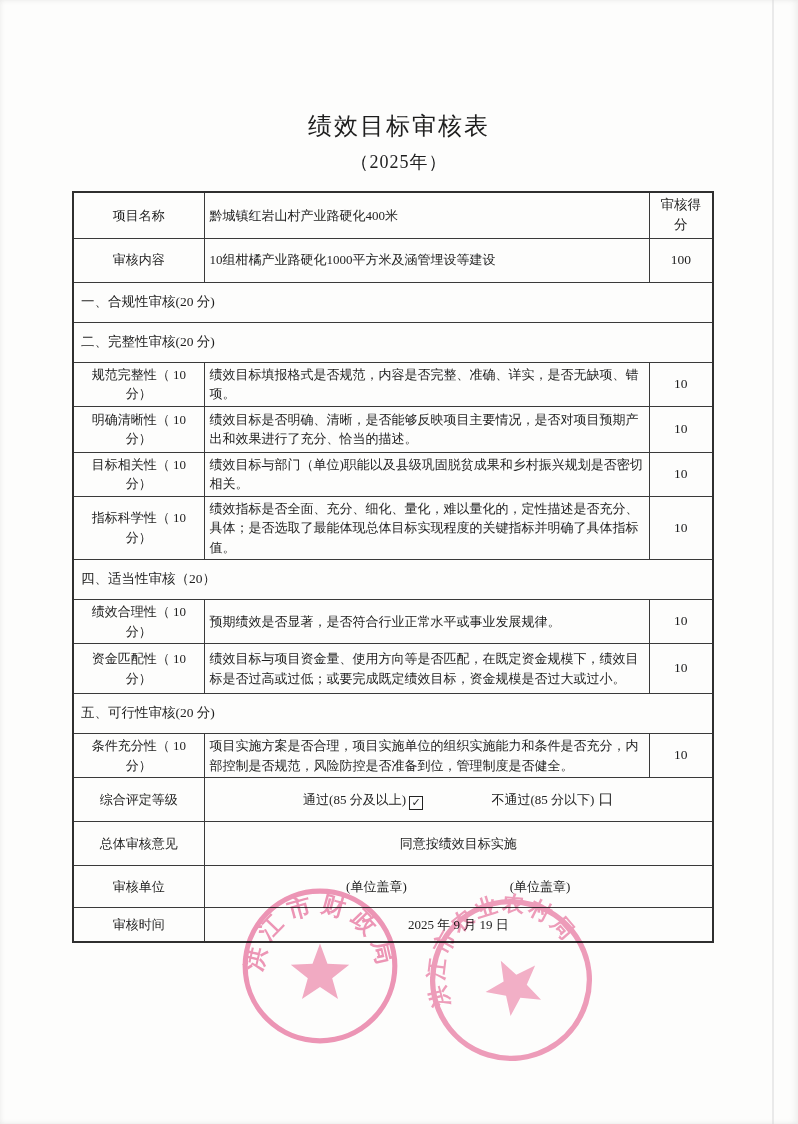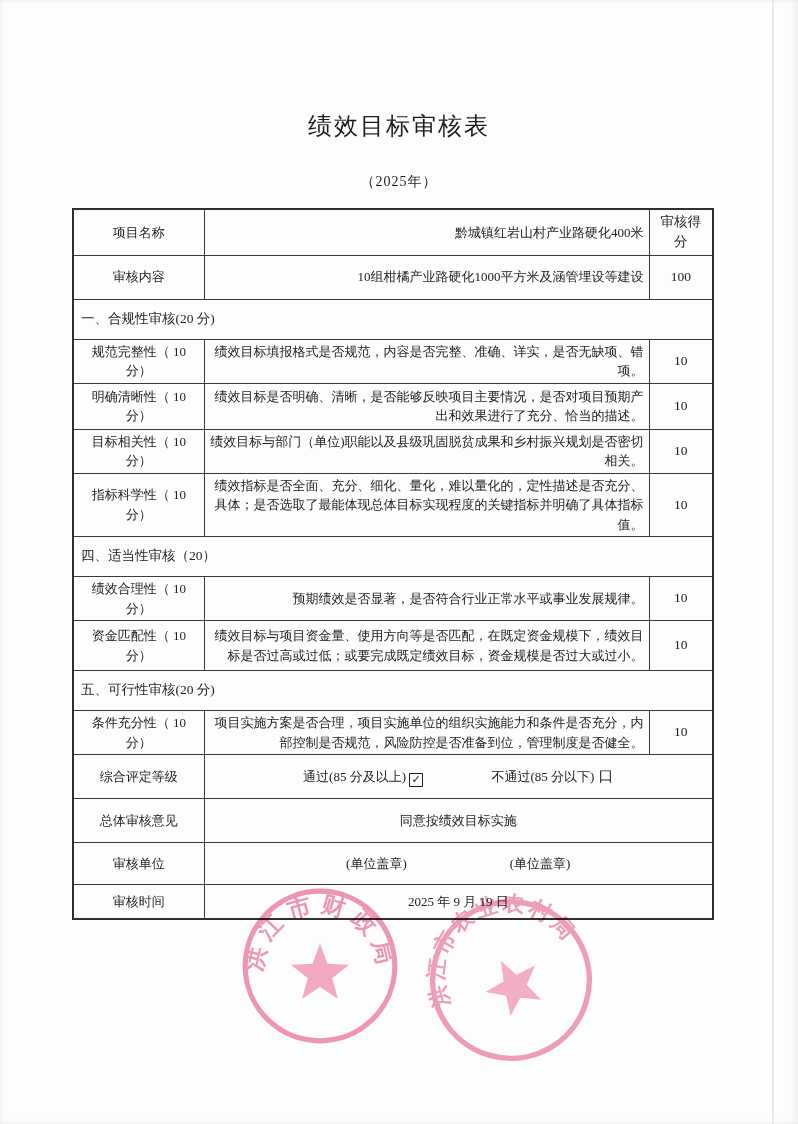--- a/index.html
+++ b/index.html
@@ -3,28 +3,28 @@
 <meta charset="utf-8">
 <style>
   html,body{margin:0;padding:0;background:#e9e9e9;}
   .page{
     position:relative;width:798px;height:1124px;background:#fdfdfc;
     font-family:"Liberation Serif","DejaVu Serif",serif;color:#1d1d1d;
     overflow:hidden;box-shadow:inset -3px 0 6px rgba(0,0,0,.06), inset 2px 0 4px rgba(0,0,0,.04);
   }
   .scan-edge{position:absolute;right:24px;top:0;width:2px;height:100%;background:#d8d8d8;opacity:.5;}
   .title{margin:0;padding-top:110px;text-align:center;font-size:24px;font-weight:normal;letter-spacing:2px;}
-  .subtitle{margin-top:31px;text-align:center;font-size:14px;letter-spacing:1px;}
+  .subtitle{margin-top:8px;text-align:center;font-size:18px;letter-spacing:1px;}
   table.review{
     border-collapse:collapse;table-layout:fixed;width:640px;margin:17px 0 12px 72px;
     border:2px solid #2f2f2f;
   }
   td{border:1px solid #3a3a3a;font-size:13px;line-height:1.5;padding:2px 5px;vertical-align:middle;}
   td.lbl{text-align:center;}
-  td.crit{text-align:right;}
+  td.crit{text-align:left;}
   td.score{text-align:center;font-size:13.5px;}
   tr.section td{text-align:left;padding-left:7px;font-size:13.5px;}
   tr.h34{height:34px}  tr.h40{height:40px}  tr.h42{height:42px}
   tr.h44{height:44px}  tr.h46{height:46px}  tr.h48{height:48px}
   tr.h50{height:50px}  tr.h56{height:56px}
   td.merged{text-align:center;}
   .rating-cell span{white-space:nowrap;}
   .rating-gap{display:inline-block;width:62px;}
   .cb{
     display:inline-block;width:12px;height:12px;border:1.5px solid #222;
@@ -68,20 +68,23 @@
     <tr class="h44">
       <td class="lbl">审核内容</td>
       <td class="crit">10组柑橘产业路硬化1000平方米及涵管埋设等建设</td>
       <td class="score">100</td>
     </tr>
 
     <tr class="section h40">
       <td colspan="3">一、合规性审核(20 分)</td>
     </tr>
 
+    <tr class="section h40">
+      <td colspan="3">二、完整性审核(20 分)</td>
+    </tr>
     <tr class="h44">
       <td class="lbl">规范完整性（ 10 分）</td>
       <td class="crit">绩效目标填报格式是否规范，内容是否完整、准确、详实，是否无缺项、错项。</td>
       <td class="score">10</td>
     </tr>
     <tr class="h46">
       <td class="lbl">明确清晰性（ 10 分）</td>
       <td class="crit">绩效目标是否明确、清晰，是否能够反映项目主要情况，是否对项目预期产出和效果进行了充分、恰当的描述。</td>
       <td class="score">10</td>
     </tr>

